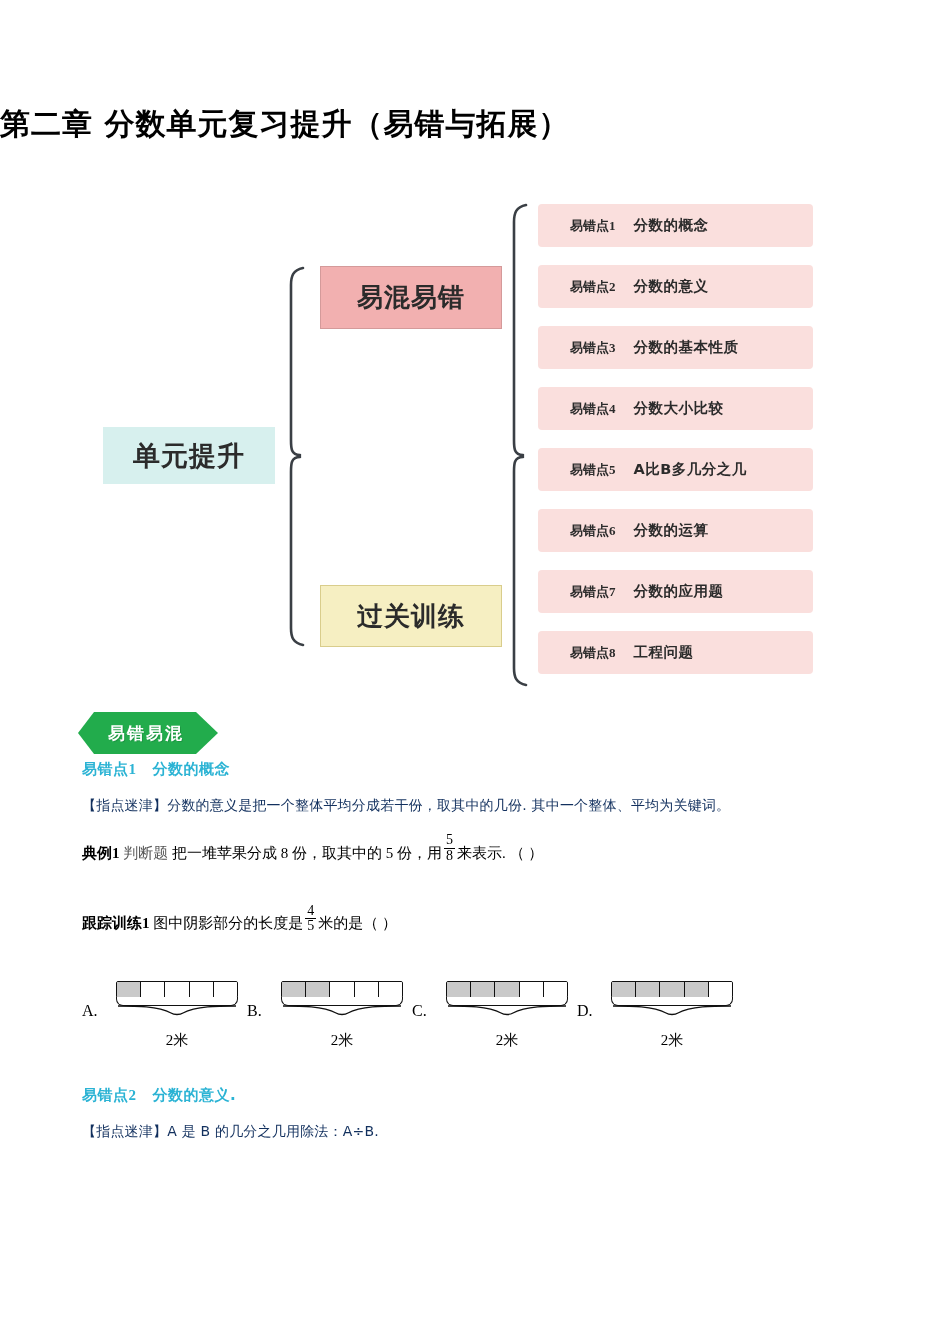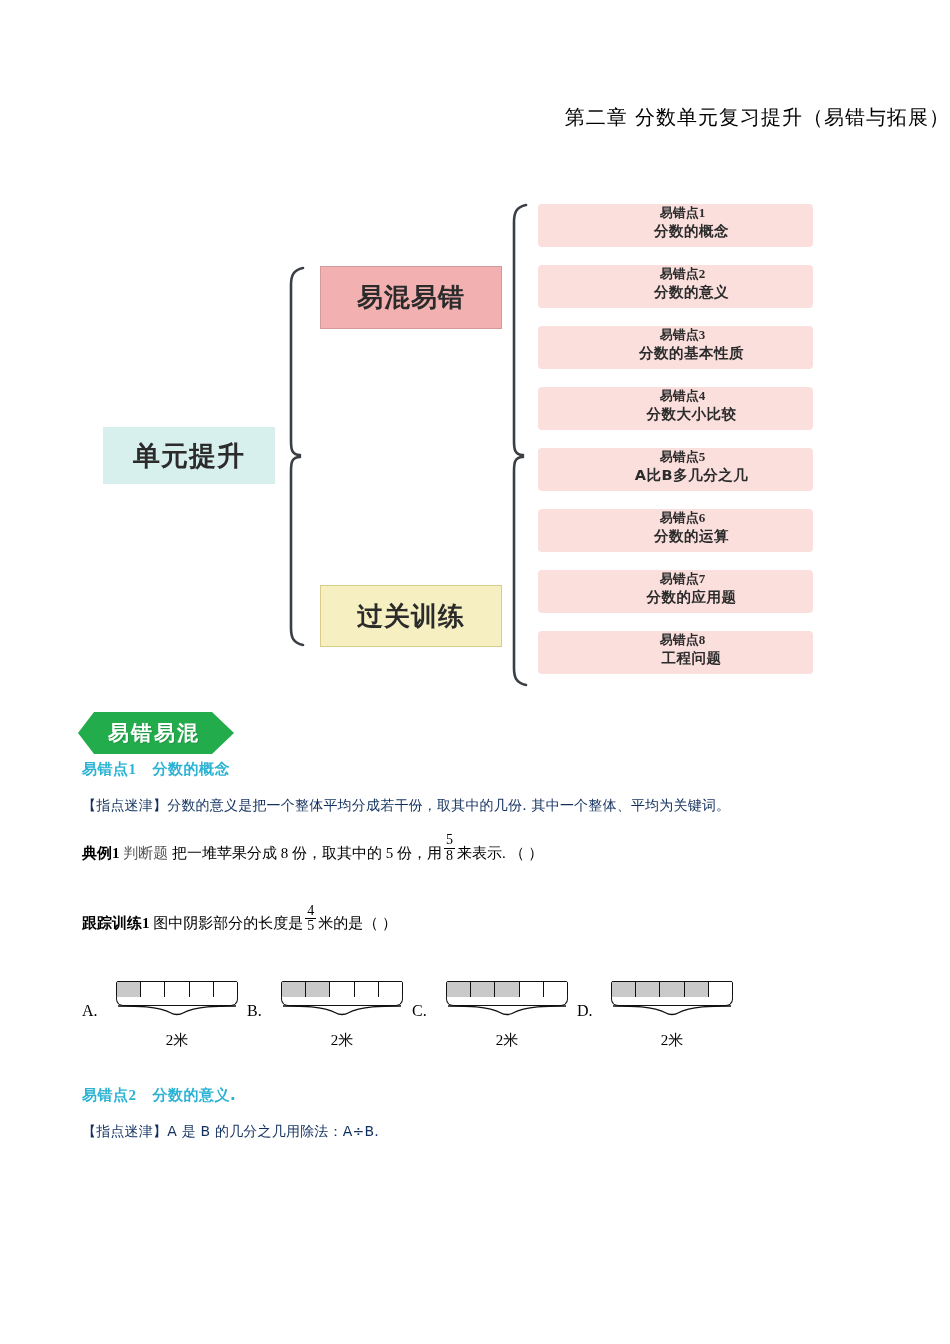--- a/index.html
+++ b/index.html
@@ -12,24 +12,24 @@
     color: #000;
     position: relative;
     overflow: hidden;
   }
 
   
   .doc-title {
     position: absolute;
     left: 0; right: 0;
     top: 104px;
-    text-align: right;
+    text-align: left;
     font-family: "DejaVu Sans", "Liberation Sans", sans-serif;
-    font-size: 20px;
-    font-weight: 400;
+    font-size: 30px;
+    font-weight: 700;
     letter-spacing: 1px;
     color: #000;
   }
 
   
   .mindmap {
     position: absolute;
     left: 95px;
     top: 200px;
     width: 760px;
@@ -95,21 +95,20 @@
     border-radius: 4px;
     display: flex;
     align-items: center;
     padding-left: 32px;
     margin-bottom: 18px;
     font-family: "DejaVu Sans", "Liberation Sans", sans-serif;
     font-weight: bold;
     font-size: 14.5px;
     color: #2b2b2b;
     white-space: nowrap;
-    flex-direction: column;
   }
   .leaf .leaf-num {
     font-family: "Liberation Serif", serif;
     font-size: 13px;
     font-weight: bold;
     margin-right: 18px;
   }
   .leaf .leaf-text { letter-spacing: 0.5px; }
 
   
@@ -121,21 +120,21 @@
   .banner {
     position: relative;
     display: inline-block;
     height: 42px;
     line-height: 42px;
     padding: 0 34px 0 30px;
     background: #22ac4c;
     color: #ffffff;
     font-family: "DejaVu Sans", "Liberation Sans", sans-serif;
     font-weight: bold;
-    font-size: 21px;
+    font-size: 17px;
     letter-spacing: 2px;
     clip-path: polygon(16px 0, calc(100% - 22px) 0, 100% 50%, calc(100% - 22px) 100%, 16px 100%, 0 50%);
     text-shadow: 1px 1px 0 rgba(0,0,0,0.12);
   }
 
   
   .content {
     position: absolute;
     left: 82px;
     top: 760px;

